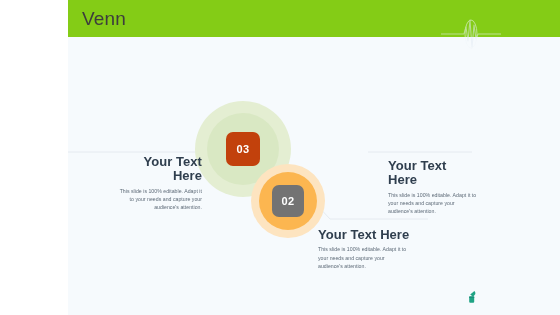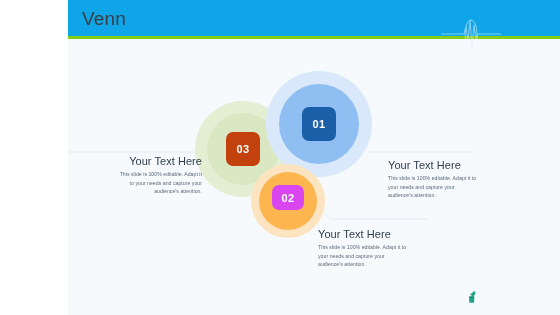--- a/index.html
+++ b/index.html
@@ -33,22 +33,22 @@
     background: #f6fafd;
   }
 
   
   #title-bar {
     position: absolute;
     left: 68px;
     top: 0;
     width: 492px;
     height: 36px;
-    background: #0ea5e9;
-    border-bottom: 3px solid #84cc16;
+    background: #84cc16;
+    border-bottom: 1px solid #84cc16;
   }
   #page-title {
     position: absolute;
     left: 14px;
     top: 8px;
     font-size: 19px;
     letter-spacing: .2px;
     color: #3d3d3d;
     font-weight: 400;
   }
@@ -108,27 +108,27 @@
   
   #circle-group-03 { position: absolute; left: 127px; top: 65px; width: 96px; height: 96px; }
   #circle-03-outer { left: 0; top: 0; width: 96px; height: 96px; background: #e4eed2; }
   #circle-03-inner { left: 12px; top: 12px; width: 72px; height: 72px; background: #d9e8c3; }
   #circle-03-badge { left: 31px; top: 31px; width: 34px; height: 34px; background: #c2410c; }
 
   
   #circle-group-02 { position: absolute; left: 183px; top: 128px; width: 74px; height: 74px; }
   #circle-02-outer { left: 0; top: 0; width: 74px; height: 74px; background: #fde4c0; }
   #circle-02-inner { left: 8px; top: 8px; width: 58px; height: 58px; background: #fcb650; }
-  #circle-02-badge { left: 21px; top: 21px; width: 32px; height: 25px; background: #d946ef; }
+  #circle-02-badge { left: 21px; top: 21px; width: 32px; height: 32px; background: #737373; }
 
   
   .callout { position: absolute; }
   .callout-title {
-    font-size: 11px;
-    font-weight: 400;
+    font-size: 13px;
+    font-weight: 700;
     color: #2f3e4e;
     letter-spacing: .05px;
     margin-bottom: 3px;
     line-height: 1.1;
   }
   .callout-body {
     font-size: 5.2px;
     line-height: 1.62;
     color: #5e6b78;
     letter-spacing: .02px;
@@ -177,25 +177,20 @@
 
       <path d="M248 168 L262 183 L360 183" fill="none" stroke="#e3e9ee" stroke-width="0.9"></path>
     </svg>
 
     <div id="circle-group-03">
       <div class="venn-ring-outer" id="circle-03-outer"></div>
       <div class="venn-ring-inner" id="circle-03-inner"></div>
       <div class="venn-badge" id="circle-03-badge">03</div>
     </div>
 
-    <div id="circle-group-01">
-      <div class="venn-ring-outer" id="circle-01-outer"></div>
-      <div class="venn-ring-inner" id="circle-01-inner"></div>
-      <div class="venn-badge" id="circle-01-badge">01</div>
-    </div>
 
     <div id="circle-group-02">
       <div class="venn-ring-outer" id="circle-02-outer"></div>
       <div class="venn-ring-inner" id="circle-02-inner"></div>
       <div class="venn-badge" id="circle-02-badge">02</div>
     </div>
 
     <div class="callout align-right" id="callout-03">
       <div class="callout-title">Your Text Here</div>
       <div class="callout-body">This slide is 100% editable. Adapt it to your needs and capture your audience's attention.</div>

